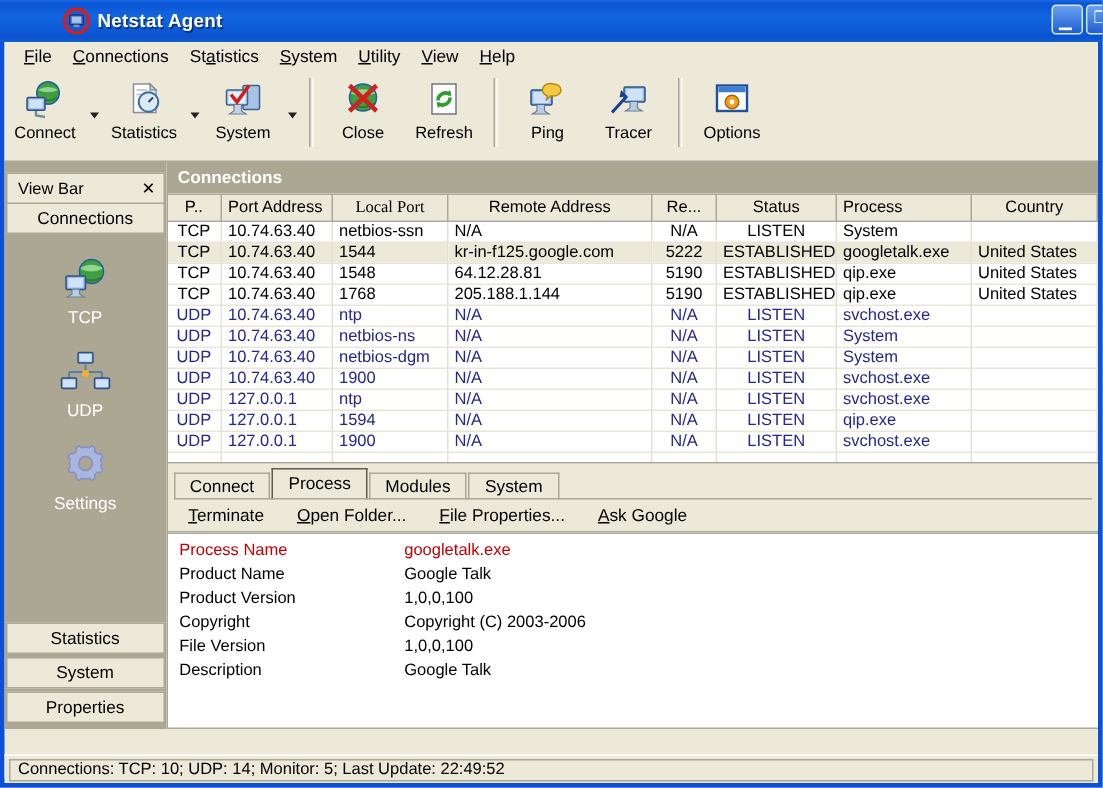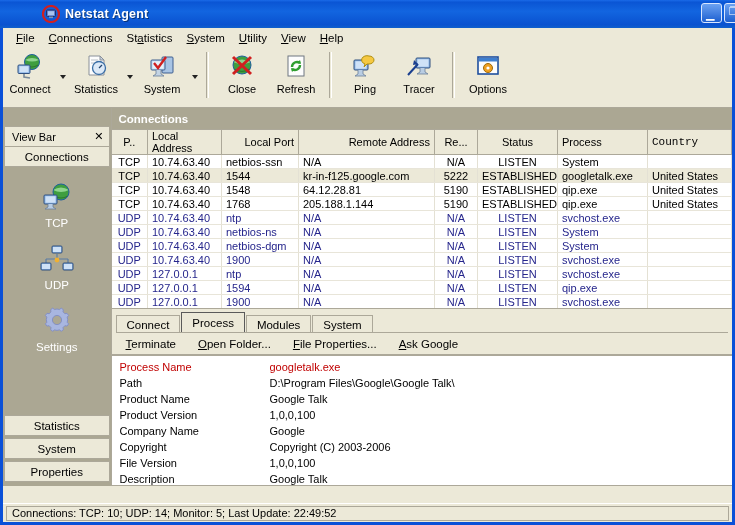--- a/index.html
+++ b/index.html
@@ -46,21 +46,21 @@
     border-left:1px solid #aca899;border-right:1px solid #fff;}
 
   
   .bodyrow{display:flex;height:378px;}
 
   
   .viewbar{width:133px;background:#aba793;display:flex;flex-direction:column;
     box-sizing:border-box;}
   .vb-head{height:21px;background:#ece9d8;border:1px solid #aca899;
     display:flex;align-items:center;justify-content:space-between;
-    padding:0 5px 0 7px;box-sizing:border-box;margin:18px 1px 0;font-size:11px;}
+    padding:0 5px 0 7px;box-sizing:border-box;margin:7px 1px 0;font-size:11px;}
   .vb-head b{font-weight:bold;font-size:11px;}
   .vb-grp{height:20px;background:#ece9d8;border:1px solid #aca899;border-top:none;
     display:flex;align-items:center;justify-content:center;margin:0 1px;
     font-size:11.5px;box-sizing:border-box;}
   .vb-items{flex:1;padding-top:14px;}
   .vb-item{display:flex;flex-direction:column;align-items:center;margin-bottom:14px;}
   .vb-item .ic{height:34px;display:flex;align-items:center;justify-content:center;}
   .vb-item .lb{color:#fff;font-size:11.5px;margin-top:2px;}
   .vb-foot{padding:0 1px 2px;}
   .vb-btn{height:21px;background:#ece9d8;border:1px solid #aca899;
@@ -363,27 +363,27 @@
                 <col style="width:77px">
               <col style="width:136px">
                 <col style="width:43px">
                 <col style="width:80px">
               <col style="width:90px">
                 <col style="width:84px">
             </colgroup>
             <thead>
                 <tr id="hdr">
                   <th style="text-align: center;">P..</th>
-                  <th style="text-align: left;">Local Address</th>
-                  <th style="text-align: right;">Local Port</th>
-                  <th style="text-align: right;">Remote Address</th>
+                  <th style="text-align: left;">Port Address</th>
+                  <th style="text-align: center; font-family: Liberation Serif, serif;">Local Port</th>
+                  <th style="text-align: center;">Remote Address</th>
                   <th style="text-align: center; margin-left: 19px;">Re...</th>
                   <th style="text-align: center;">Status</th>
                   <th style="text-align: left;">Process</th>
-                  <th style="text-align: left; font-family: Liberation Mono, monospace;">Country</th>
+                  <th style="text-align: center;">Country</th>
                 </tr>
               </thead>
             <tbody id="tbody">
                 <tr class="tcp">
                   <td class="c-center">TCP</td>
                   <td>10.74.63.40</td>
                   <td>netbios-ssn</td>
                   <td>N/A</td>
                   <td class="c-center">N/A</td>
                   <td class="c-center">LISTEN</td>
@@ -520,34 +520,26 @@
         </div>
 
         <div class="detail">
           <table class="props">
             <tbody id="props">
                 <tr class="first">
                   <td class="k">Process Name</td>
                   <td class="v">googletalk.exe</td>
                 </tr>
                 <tr>
-                  <td class="k">Path</td>
-                  <td class="v">D:\Program Files\Google\Google Talk\</td>
-                </tr>
-                <tr>
                   <td class="k">Product Name</td>
                   <td class="v">Google Talk</td>
                 </tr>
                 <tr>
                   <td class="k">Product Version</td>
                   <td class="v">1,0,0,100</td>
-                </tr>
-                <tr>
-                  <td class="k">Company Name</td>
-                  <td class="v">Google</td>
                 </tr>
                 <tr>
                   <td class="k">Copyright</td>
                   <td class="v">Copyright (C) 2003-2006</td>
                 </tr>
                 <tr>
                   <td class="k">File Version</td>
                   <td class="v">1,0,0,100</td>
                 </tr>
                 <tr>

